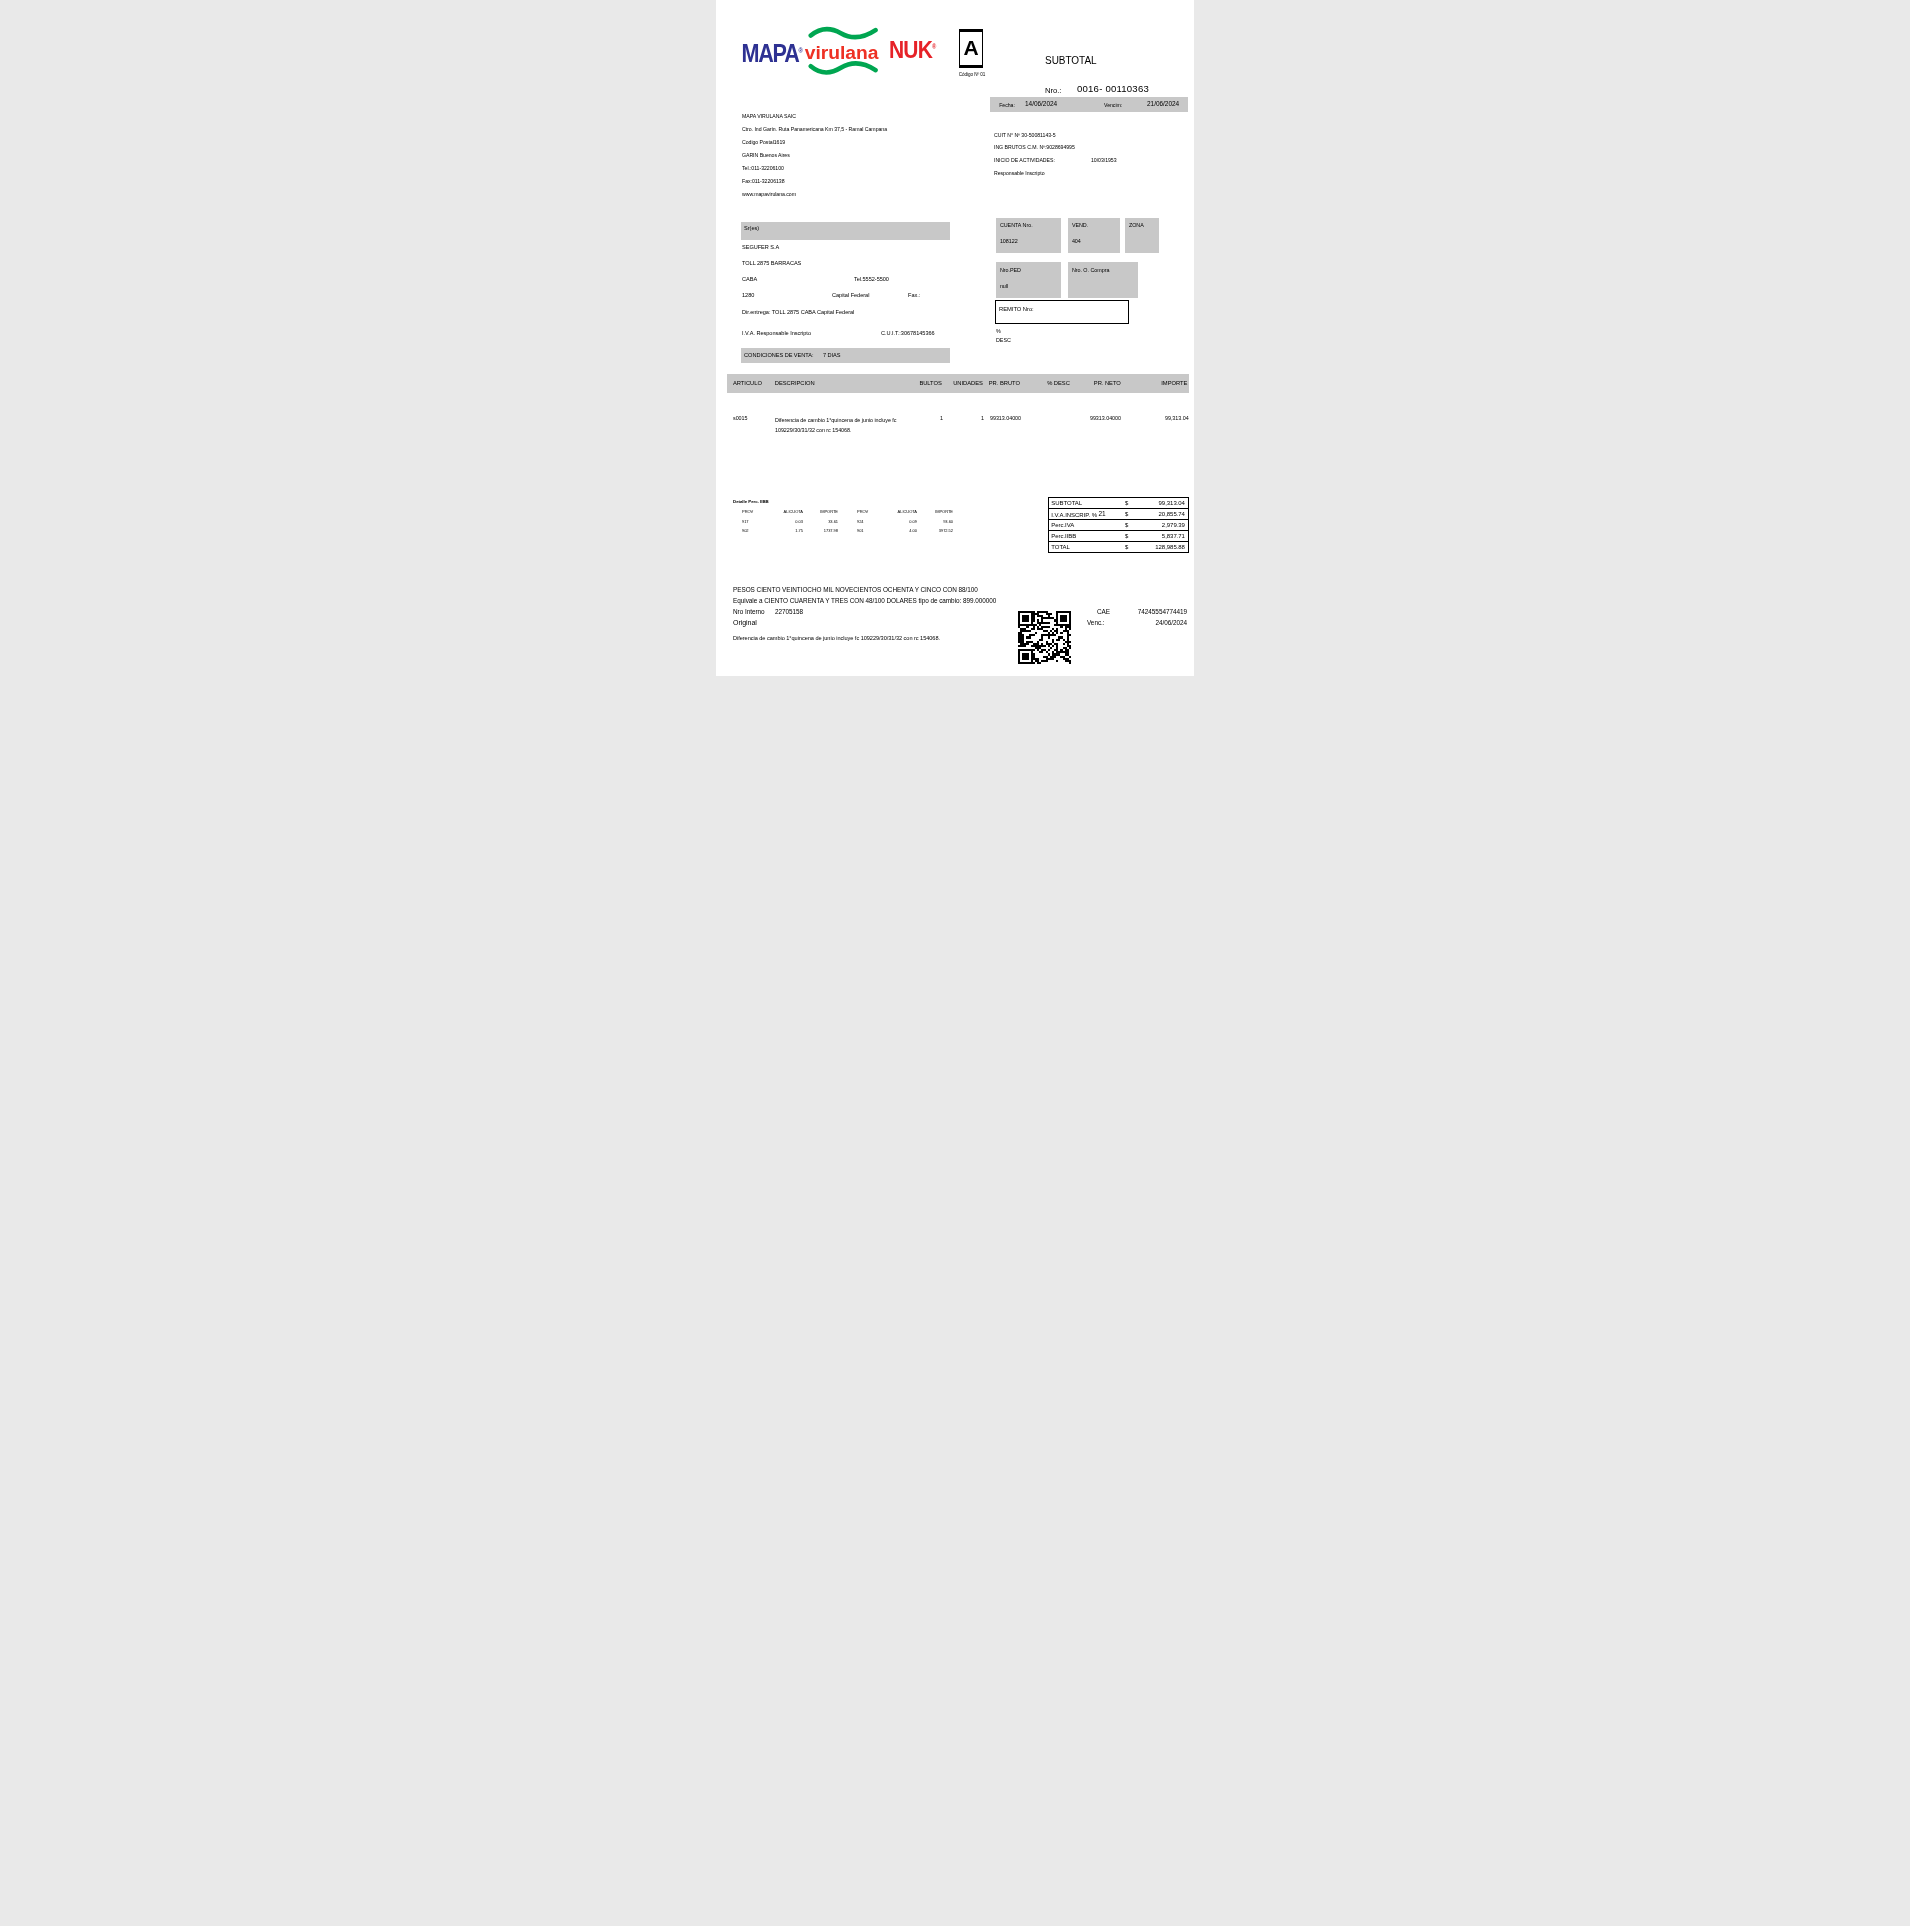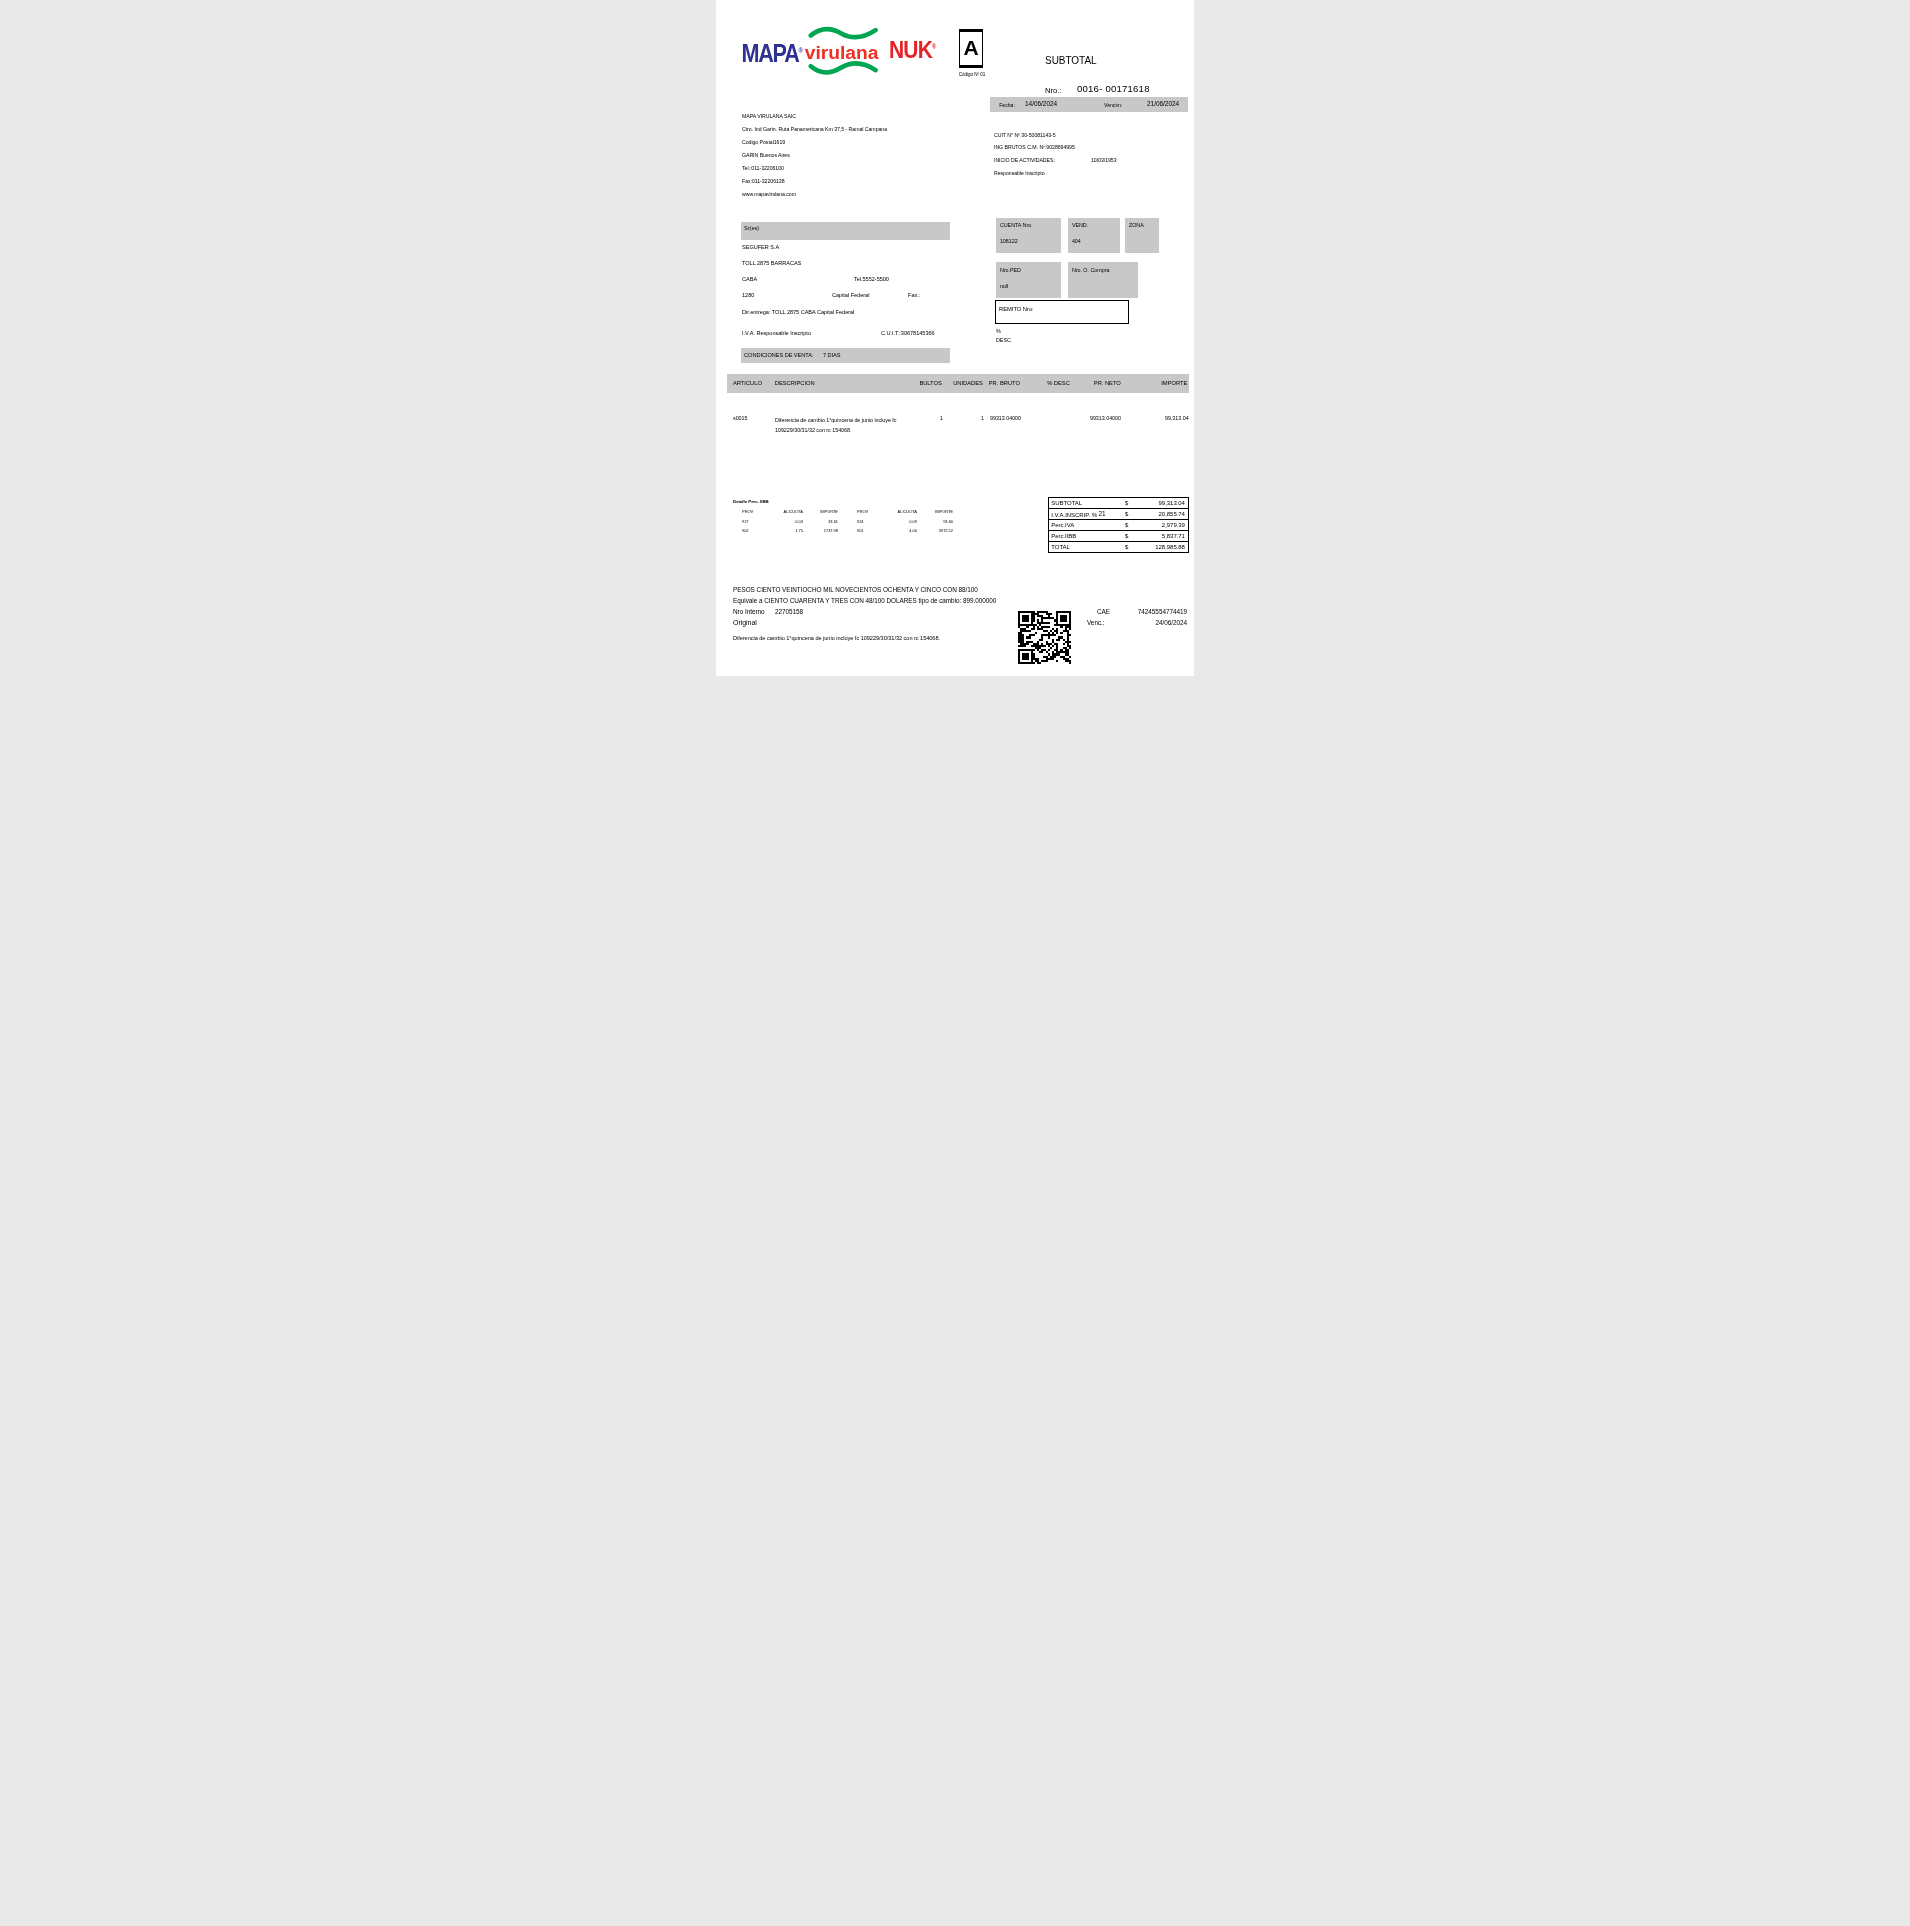--- a/index.html
+++ b/index.html
@@ -58,21 +58,21 @@
 
   <div class="abs nuk-logo" style="left:173px;top:37px;"><span>NUK</span><sup>®</sup></div>
 
   <div class="abs abox" style="left:243px;top:28.5px;">
     <span>A</span>
   </div>
   <div class="abs" style="left:231px;top:72px;width:50px;text-align:center;font-size:4.6px;">Código Nº 01</div>
 
   <div class="abs" style="left:329px;top:55px;font-size:10px;">SUBTOTAL</div>
   <div class="abs" style="left:329px;top:86px;font-size:7.7px;">Nro.:</div>
-  <div class="abs" style="left:361px;top:83px;font-size:9.6px;letter-spacing:0.2px;">0016- 00171618</div>
+  <div class="abs" style="left:361px;top:83px;font-size:9.6px;letter-spacing:0.2px;">0016- 00110363</div>
 
   <div class="abs gray" style="left:274px;top:97px;width:198px;height:15.4px;">
     <span class="abs fs13" style="left:9.2px;top:4.6px;">Fecha:</span>
     <span class="abs" style="left:35px;top:3.1px;font-size:6.5px;">14/06/2024</span>
     <span class="abs fs13" style="left:114px;top:4.6px;">Vencim:</span>
     <span class="abs" style="left:157px;top:3.1px;font-size:6.5px;">21/06/2024</span>
   </div>
 
   <div class="abs fs13" style="left:26px;top:110px;line-height:13px;">
     <div>MAPA VIRULANA SAIC</div>

